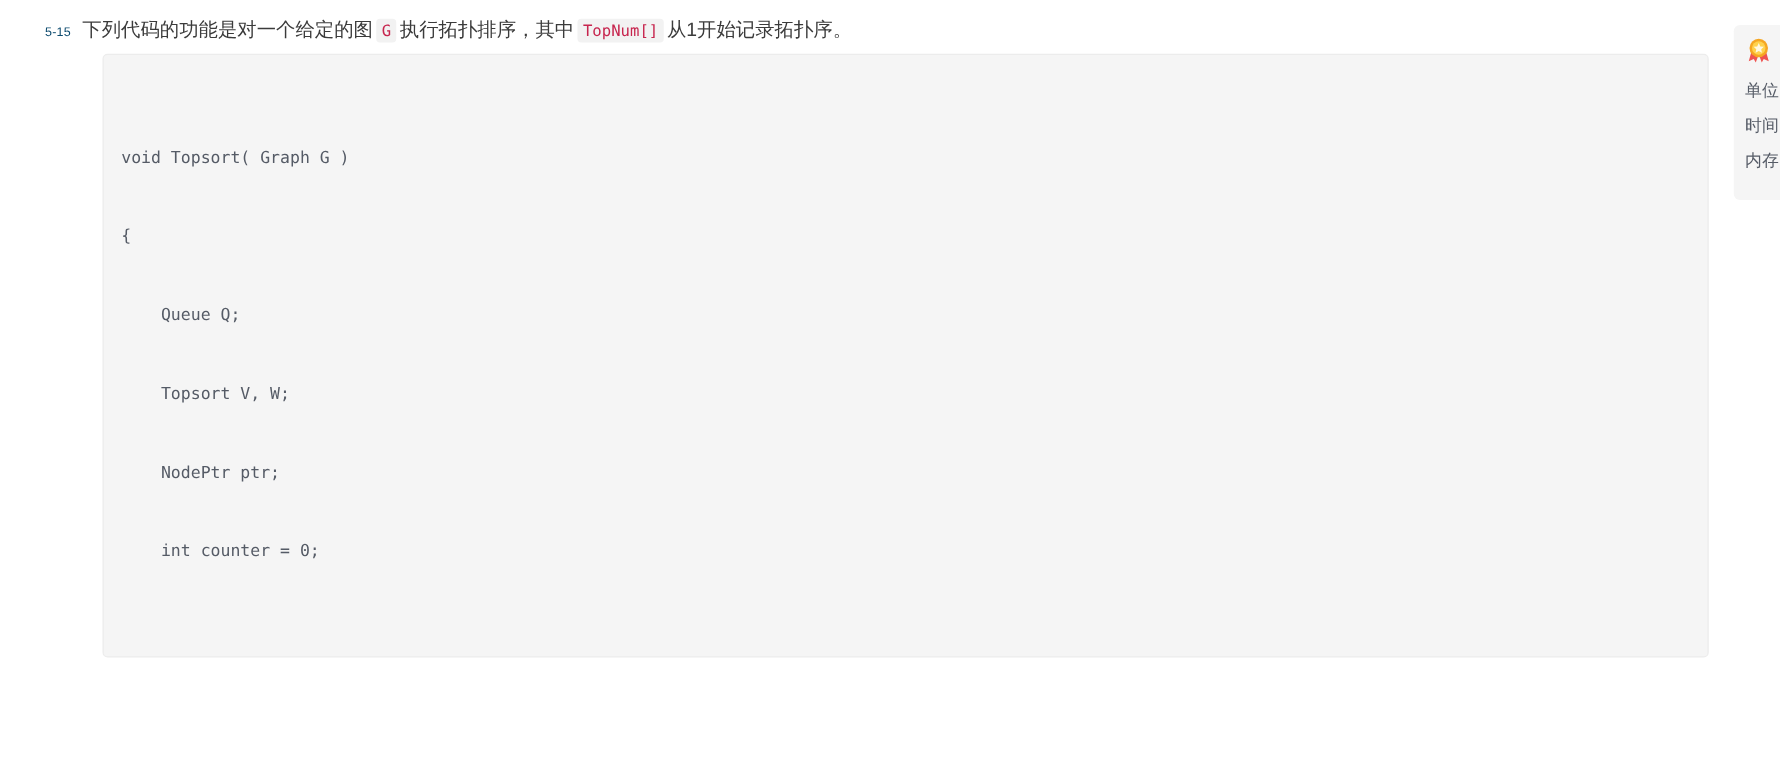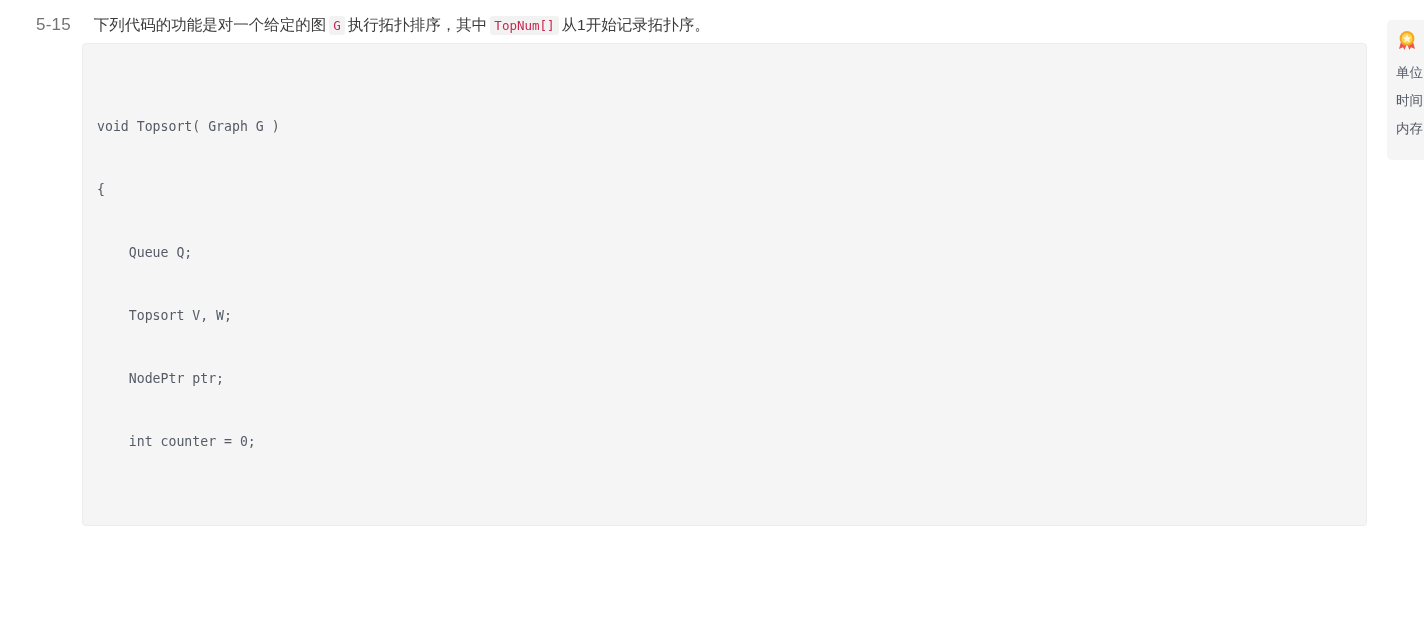--- a/index.html
+++ b/index.html
@@ -23,29 +23,28 @@
     top: 14px;
     display: flex;
     align-items: baseline;
     font-size: 15.5px;
     line-height: 22px;
     white-space: nowrap;
     color: #3b3b3b;
   }
   .q-number {
     font-family: "Liberation Sans", sans-serif;
-    font-size: 17px;
-    color: #737373;
+    font-size: 10px;
+    color: #0c4a6e;
     margin-right: 9px;
     letter-spacing: 0.2px;
   }
   .q-text {
     font-size: 15.5px;
     color: #3b3b3b;
-    margin-left: 14px;
   }
   .inline-code {
     font-family: "DejaVu Sans Mono", monospace;
     font-size: 12.5px;
     color: #c7254e;
     background: #f2f2f2;
     border-radius: 3px;
     padding: 2px 4px;
     margin: 0 3px;
     white-space: nowrap;

